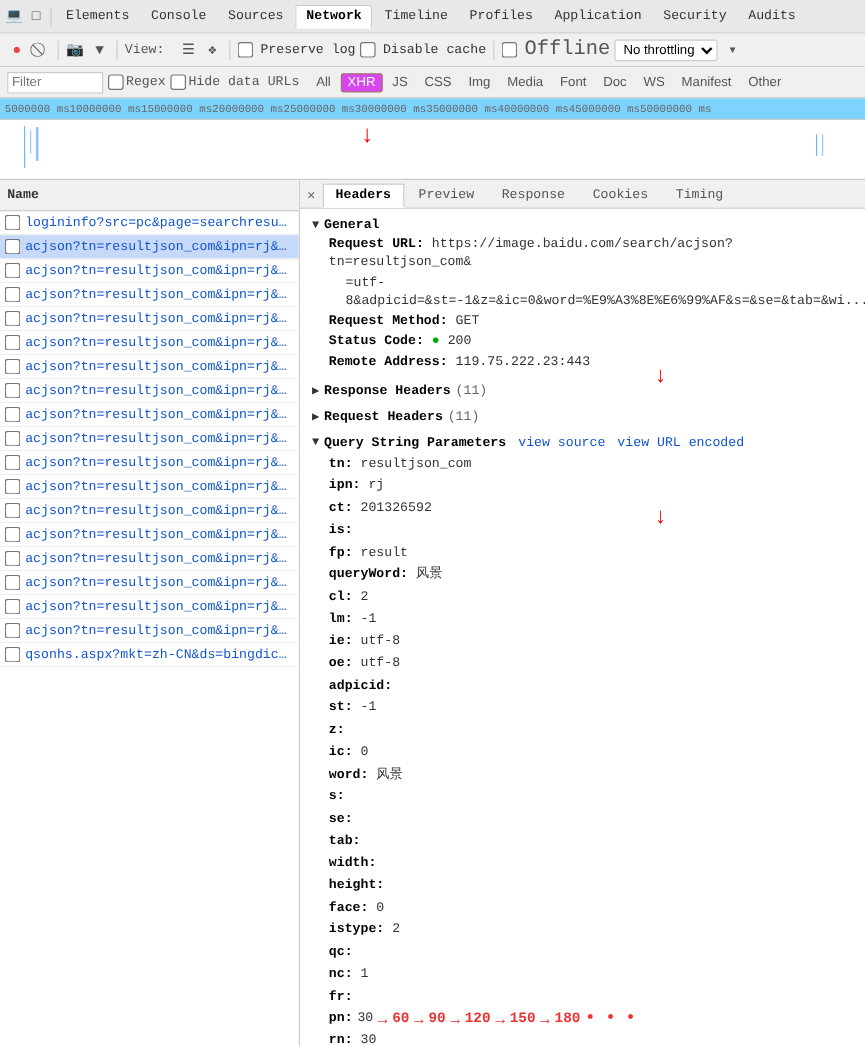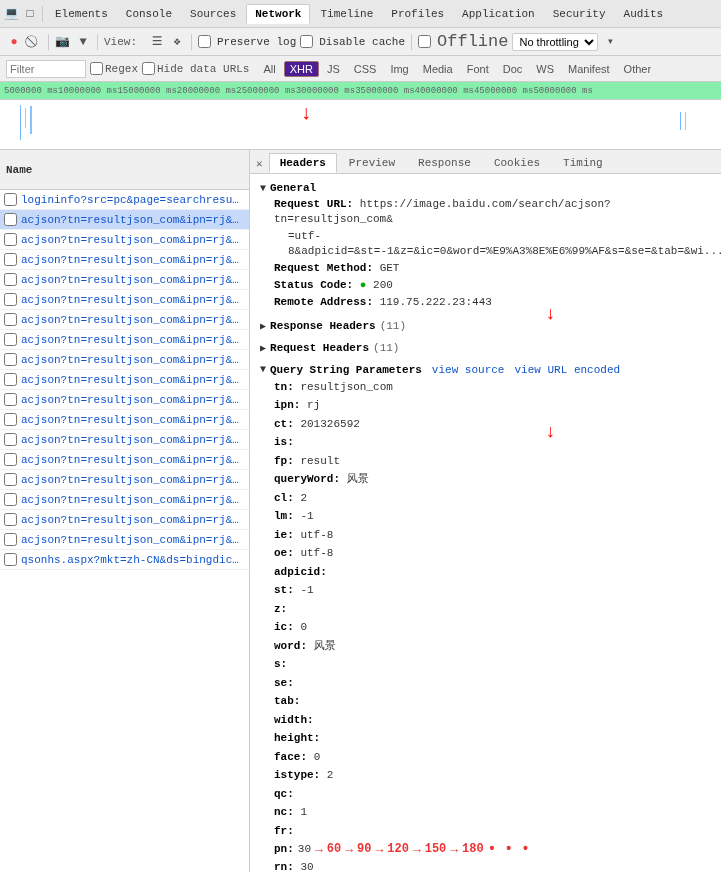--- a/index.html
+++ b/index.html
@@ -108,28 +108,28 @@
     }
     .filter-type-btn {
       padding: 1px 5px;
       font-size: 11px;
       cursor: pointer;
       border: 1px solid transparent;
       border-radius: 2px;
       color: #555;
     }
     .filter-type-btn.active {
-      background: #4c1d95;
+      background: #d946ef;
       color: #fff;
       border-color: #a07070;
     }
 
     
     .timeline-bar {
-      background: #86efac;
+      background: #7dd3fc;
       border-bottom: 1px solid #ccc;
       height: 18px;
       overflow: hidden;
       position: relative;
       display: flex;
       align-items: center;
     }
     .timeline-labels {
       display: flex;
       padding: 0 4px;
@@ -151,21 +151,21 @@
 
     
     .left-panel {
       width: 250px;
       min-width: 250px;
       border-right: 1px solid #ccc;
       overflow-y: auto;
       background: #fff;
     }
     .list-header {
-      height: 40px;
+      height: 26px;
       display: flex;
       align-items: center;
       background: #f0f0f0;
       border-bottom: 1px solid #ccc;
       padding: 0 6px;
       font-size: 11px;
       font-weight: bold;
       color: #333;
     }
     .list-item {

